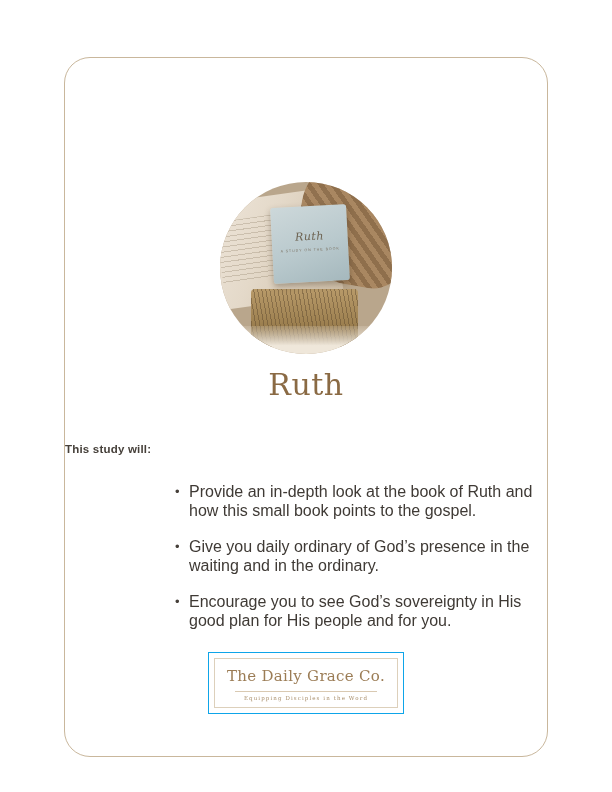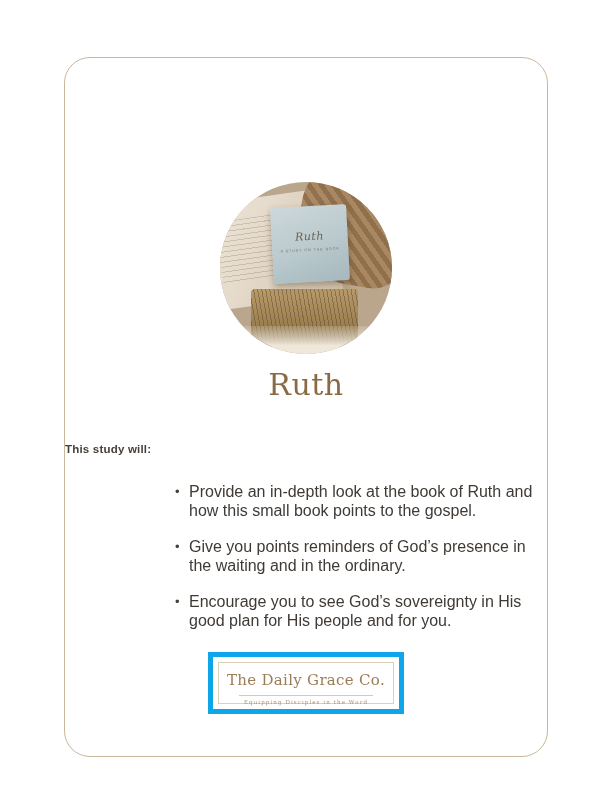--- a/index.html
+++ b/index.html
@@ -213,21 +213,21 @@
   }
 
   
   .footer {
     position: absolute;
     left: 50%;
     transform: translateX(-50%);
     bottom: 42px;
     width: 196px;
     height: 62px;
-    border: 5px solid #0ea5e9;
+    border: 1px solid #0ea5e9;
     background: #ffffff;
     box-sizing: border-box;
   }
   .footer-inner {
     position: absolute;
     inset: 5px;
     border: 1px solid #ddd0bb;
     box-sizing: border-box;
   }
   .footer-brand {
@@ -285,21 +285,21 @@
 
     <div class="subhead">This study will:</div>
 
     <div class="bullets">
       <div class="bullet-item">
         <div class="bullet-dot">•</div>
         <div class="bullet-text">Provide an in-depth look at the book of Ruth and how this small book points to the gospel.</div>
       </div>
       <div class="bullet-item">
         <div class="bullet-dot">•</div>
-        <div class="bullet-text">Give you points reminders of God’s presence in the waiting and in the ordinary.</div>
+        <div class="bullet-text">Give you daily ordinary of God’s presence in the waiting and in the ordinary.</div>
       </div>
       <div class="bullet-item">
         <div class="bullet-dot">•</div>
         <div class="bullet-text">Encourage you to see God’s sovereignty in His good plan for His people and for you.</div>
       </div>
     </div>
 
     <div class="footer">
       <div class="footer-inner"></div>
       <div class="footer-brand">The Daily Grace Co.</div>

